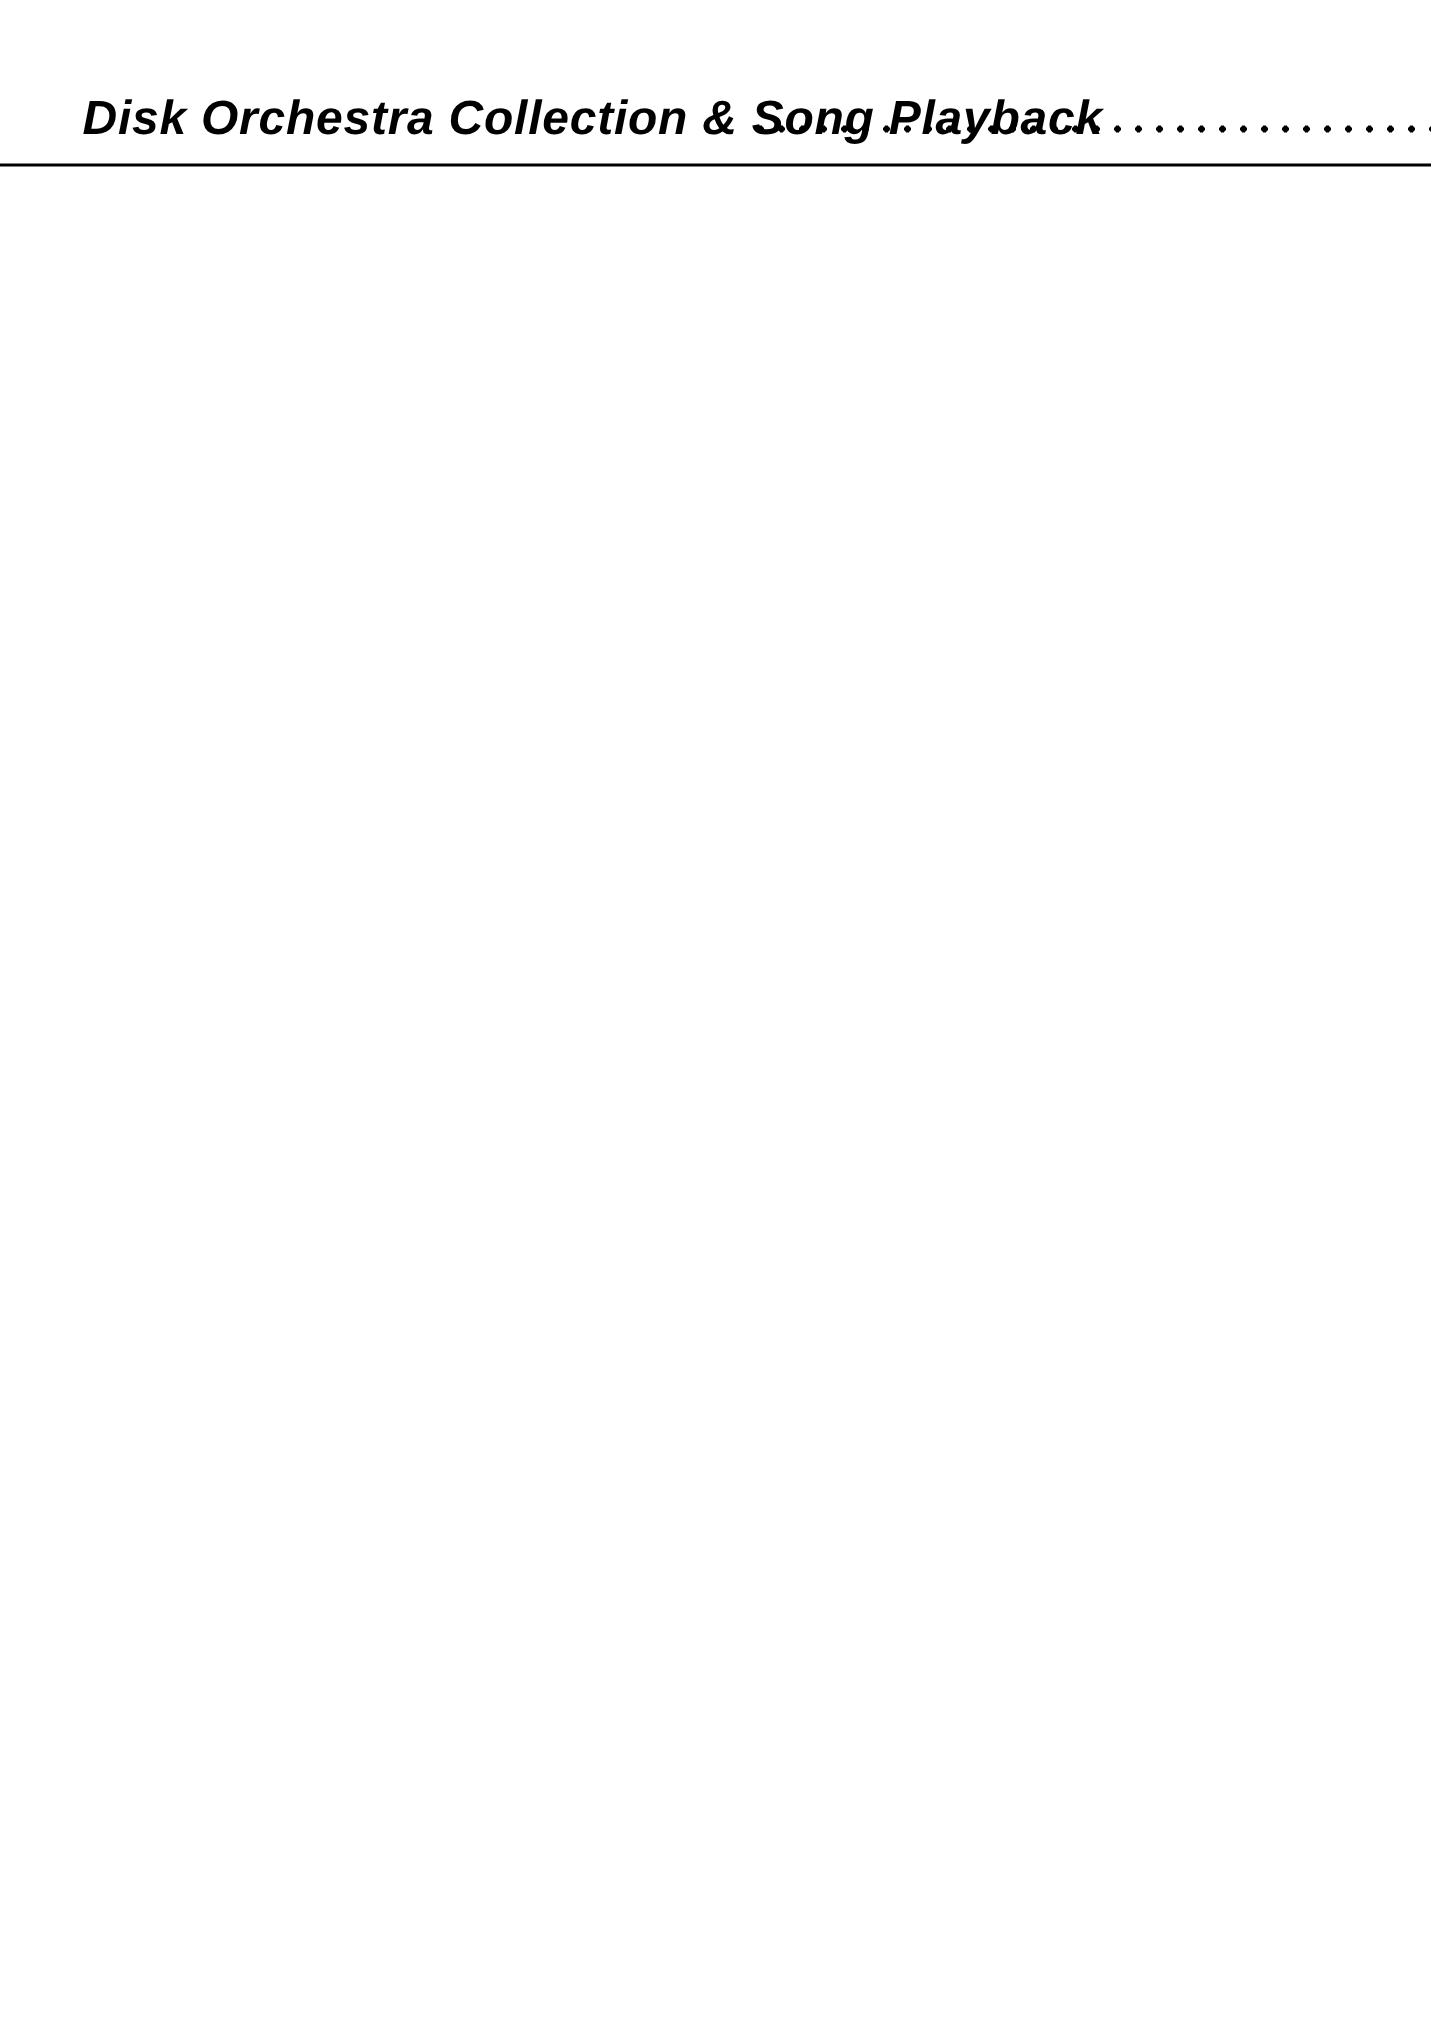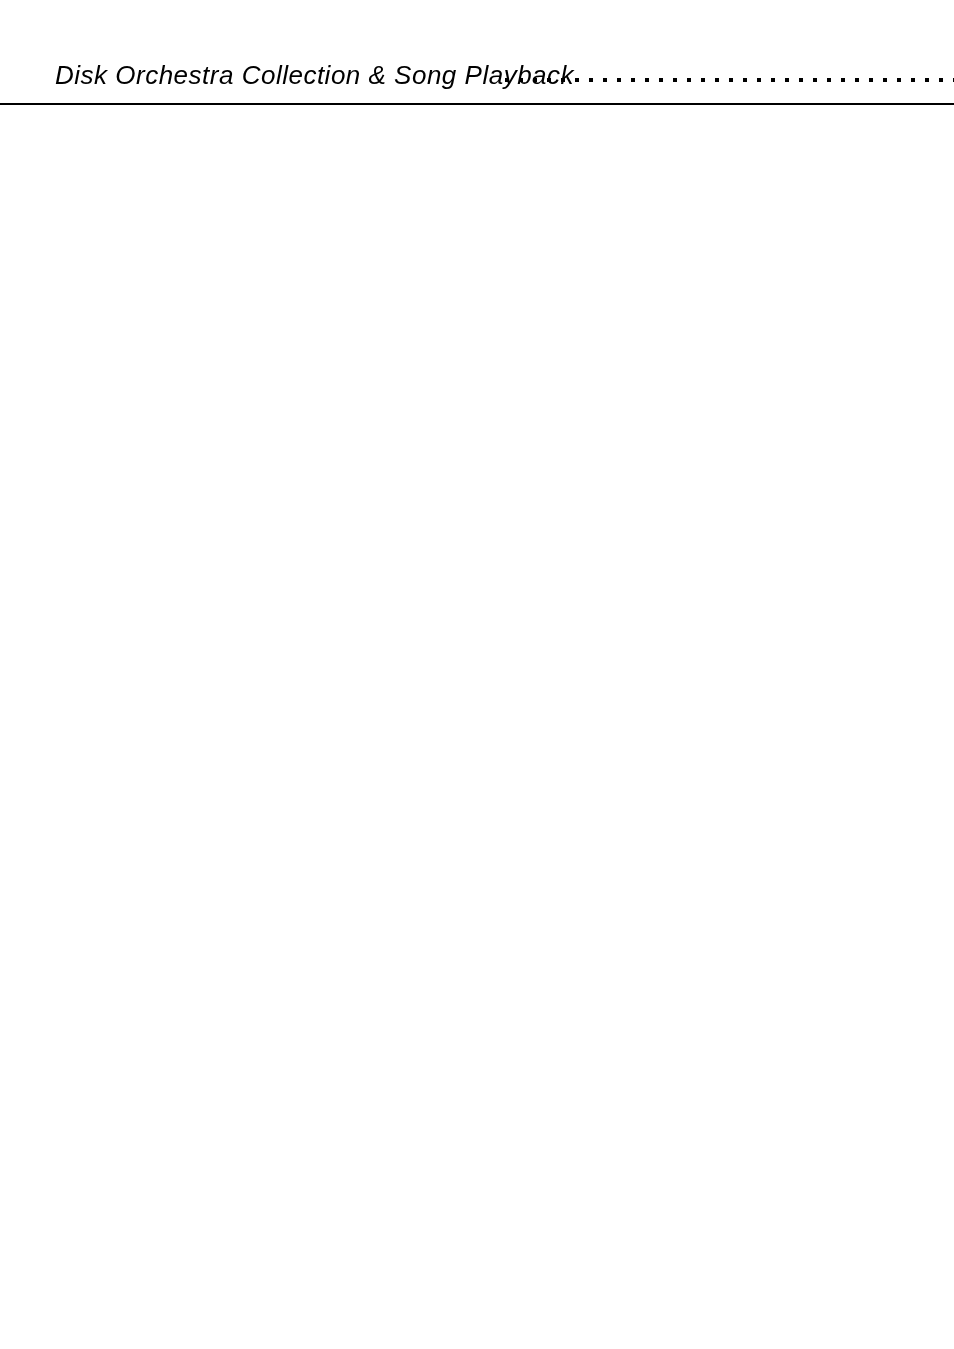--- a/index.html
+++ b/index.html
@@ -14,22 +14,22 @@
     width: 954px;
     position: relative;
     padding: 0;
   }
   .header {
     padding: 60px 0 12px 55px;
     border-bottom: 2px solid #000;
     position: relative;
   }
   .header-title {
-    font-size: 26px;
-    font-weight: 400;
+    font-size: 32px;
+    font-weight: 700;
     font-style: italic;
     letter-spacing: 0.5px;
   }
   .header-dots {
     position: absolute;
     right: 0;
     bottom: 20px;
     left: 500px;
     height: 6px;
     overflow: hidden;

